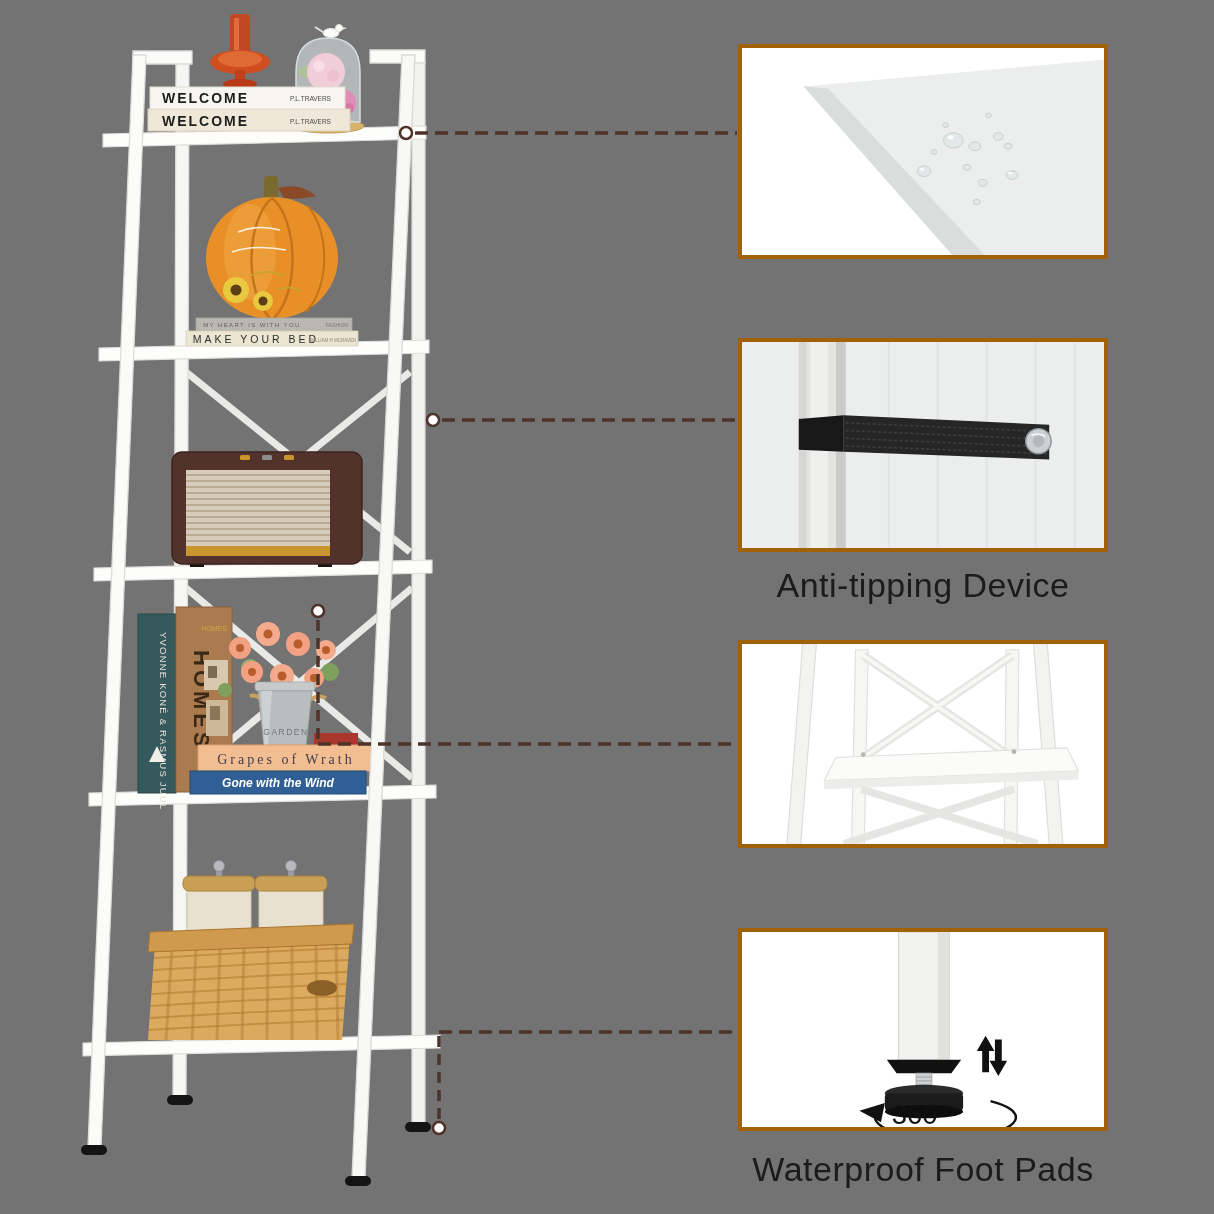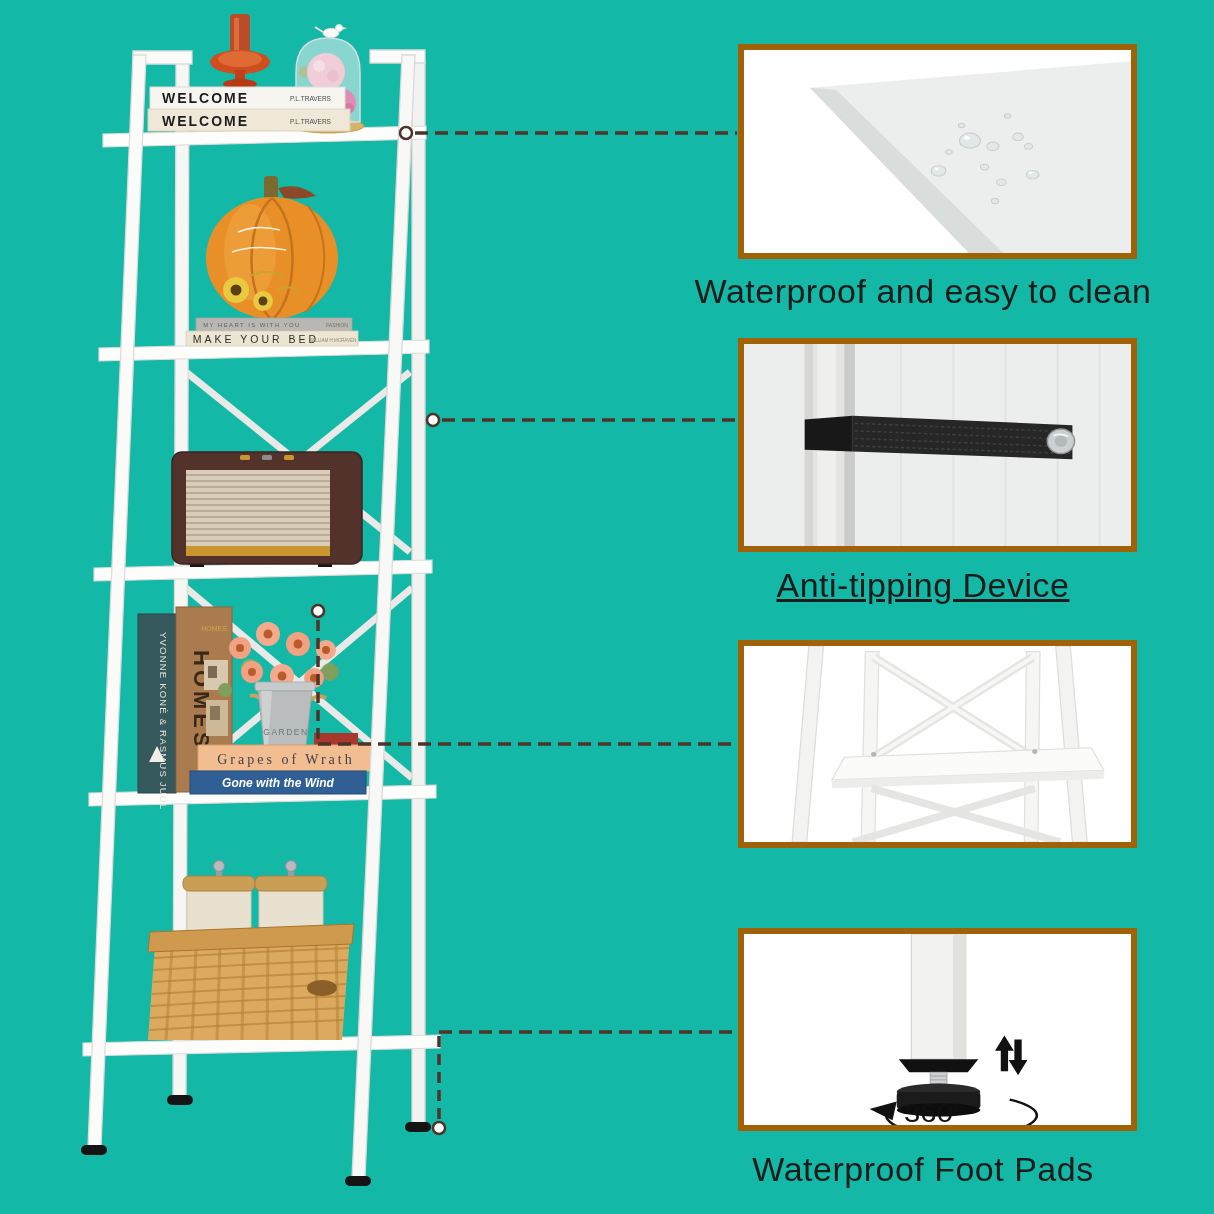--- a/index.html
+++ b/index.html
@@ -1,29 +1,29 @@
 <!DOCTYPE html>
 <html><head>
 <meta charset="utf-8">
 <style>
   html,body{margin:0;padding:0;background:#fff;}
-  .canvas{position:relative;width:1214px;height:1214px;background:#14b8a6;overflow:hidden;
+  .canvas{position:relative;width:1214px;height:1214px;background:#737373;overflow:hidden;
           font-family:"Liberation Sans",sans-serif;}
   .main-art{position:absolute;left:0;top:0;}
-  .fbox{position:absolute;left:738px;width:399px;border:6px solid #a16207;background:#fff;
+  .fbox{position:absolute;left:738px;width:370px;border:4px solid #a16207;background:#fff;
         box-sizing:border-box;overflow:hidden;}
   .fbox svg{display:block;width:100%;height:100%;}
   #fbox-waterproof{top:44px;height:215px;}
   #fbox-anti-tipping{top:338px;height:214px;}
   #fbox-crossbar{top:640px;height:208px;}
   #fbox-footpads{top:928px;height:203px;}
   .caption{position:absolute;left:640px;width:566px;text-align:center;
            font-size:34px;color:#1b1b1b;letter-spacing:0.5px;}
   #cap-waterproof{top:272px;}
-  #cap-anti-tipping{top:566px;text-decoration:underline;}
+  #cap-anti-tipping{top:566px;}
   #cap-crossbar{top:864px;}
   #cap-footpads{top:1150px;}
 </style>
 </head>
 <body>
 
 <div class="canvas">
 
   <svg class="main-art" width="1214" height="1214" viewBox="0 0 1214 1214">
 
@@ -374,17 +374,16 @@
         <polygon points="120,186 146,178 142,198" fill="#111111"></polygon>
       </g>
       <g fill="#111111">
         <path d="M249 108 L240 124 L245.5 124 L245.5 146 L252.5 146 L252.5 124 L258 124 Z"></path>
         <path d="M262 150 L271 134 L265.5 134 L265.5 112 L258.5 112 L258.5 134 L253 134 Z"></path>
       </g>
       <text x="182" y="200" font-size="28" fill="#111111" text-anchor="middle" font-family="Liberation Sans, sans-serif">360°</text>
     </svg>
   </div>
 
-  <div class="caption" id="cap-waterproof">Waterproof and easy to clean</div>
   <div class="caption" id="cap-anti-tipping">Anti-tipping Device</div>
   <div class="caption" id="cap-footpads">Waterproof Foot Pads</div>
 
 </div>
 
 </body></html>

